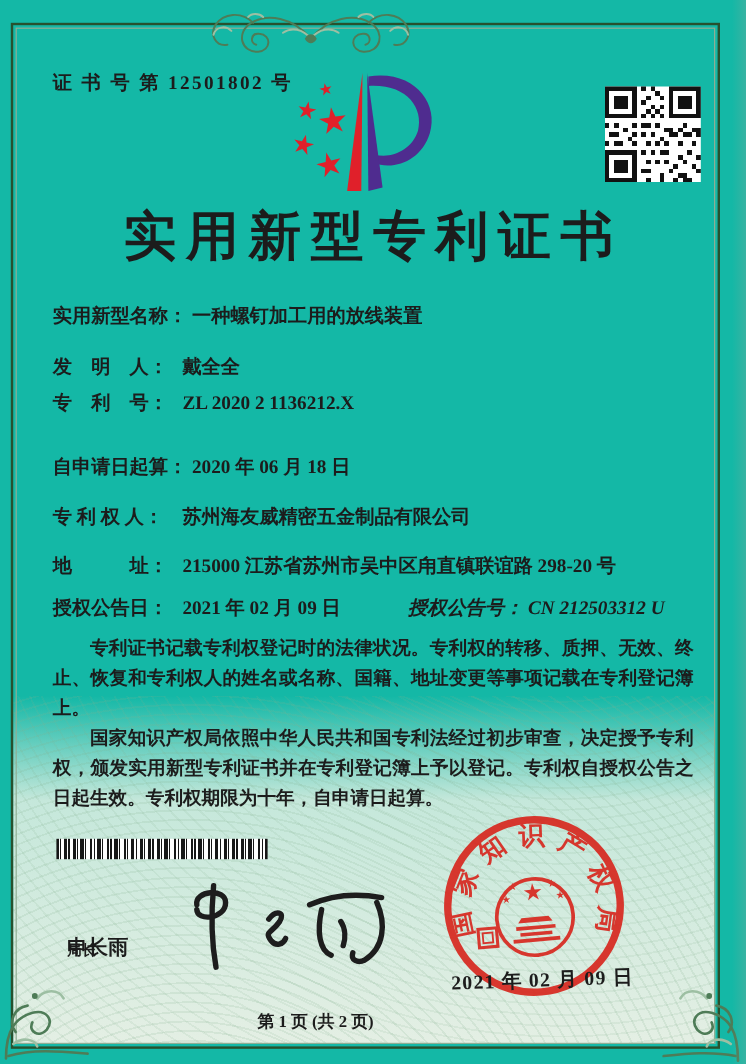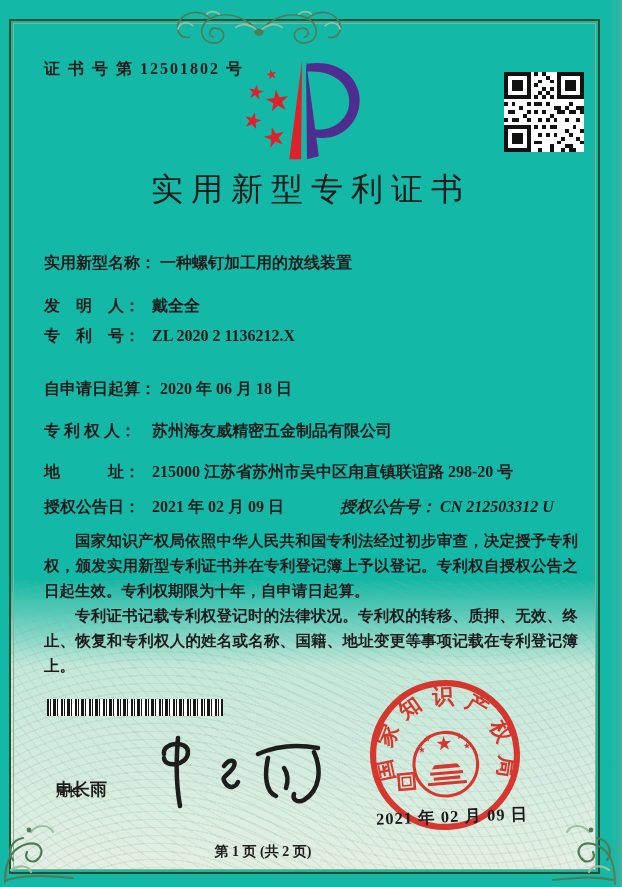--- a/index.html
+++ b/index.html
@@ -28,21 +28,21 @@
     position:absolute;right:0;top:0;width:12px;height:100%;
     background:linear-gradient(90deg, rgba(150,165,150,0), rgba(150,165,150,.28));
   }
   .cert-no{
     position:absolute;left:44px;top:59px;font-size:16px;font-weight:700;letter-spacing:2px;
   }
   .logo{position:absolute;left:242px;top:56px;width:128px;height:112px;}
   .qr{position:absolute;left:504px;top:72px;width:80px;height:80px;}
   .title{
     position:absolute;left:0;top:168px;width:622px;text-align:center;
-    font-size:32px;font-weight:400;letter-spacing:8px;
+    font-size:44px;font-weight:700;letter-spacing:8px;
   }
   .row{position:absolute;left:44px;font-size:16px;font-weight:700;white-space:nowrap;}
   .row .lbl{display:inline-block;min-width:104px;}
   .r1{top:253px}.r2{top:296px}.r3{top:326px}.r4{top:379px}
   .r5{top:421px}.r6{top:462px}.r7{top:497px}
   .pair2{position:absolute;left:296px;top:0;font-style:italic;}
   .paras{
     position:absolute;left:44px;top:528px;width:534px;
     font-size:15.5px;line-height:25px;font-weight:600;text-align:justify;
   }
@@ -237,22 +237,22 @@
   <div class="row r7">
     <span class="lbl">授权公告日：</span>
     <span class="val">2021 年 02 月 09 日</span>
     <span class="pair2">
       <span class="lbl" style="min-width:0">授权公告号：</span>
       <span class="val">CN 212503312 U</span>
     </span>
   </div>
 
   <div class="paras">
+    <p>专利证书记载专利权登记时的法律状况。专利权的转移、质押、无效、终止、恢复和专利权人的姓名或名称、国籍、地址变更等事项记载在专利登记簿上。</p>
     <p>国家知识产权局依照中华人民共和国专利法经过初步审查，决定授予专利权，颁发实用新型专利证书并在专利登记簿上予以登记。专利权自授权公告之日起生效。专利权期限为十年，自申请日起算。</p>
-    <p>专利证书记载专利权登记时的法律状况。专利权的转移、质押、无效、终止、恢复和专利权人的姓名或名称、国籍、地址变更等事项记载在专利登记簿上。</p>
   </div>
 
   <div class="barcode"></div>
 
   <div class="signer-title">局长</div>
   <div class="signer-name">申长雨</div>
 
   <svg class="signature" viewBox="0 0 210 80">
     <g stroke="#1d1d1d" stroke-width="4.5" fill="none" stroke-linecap="round">
       <path d="M52,6 C50,28 50,52 54,74"></path>

